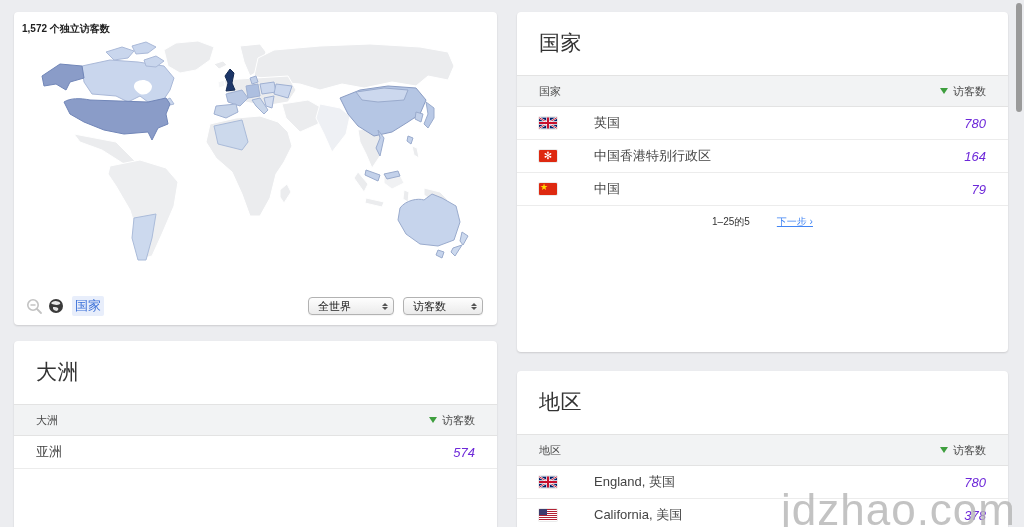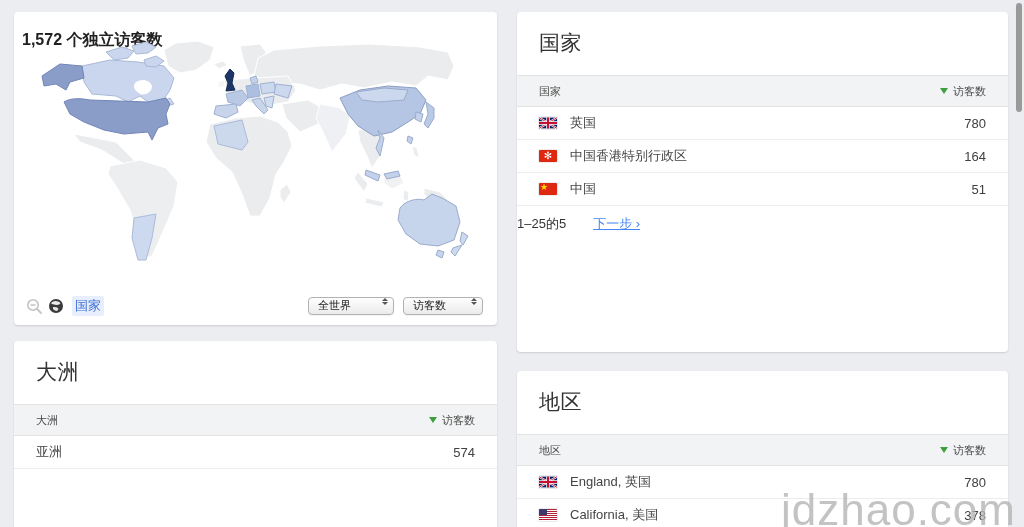--- a/index.html
+++ b/index.html
@@ -43,58 +43,58 @@
     width:0; height:0; display:inline-block;
     border-left:4px solid transparent;
     border-right:4px solid transparent;
     border-top:6px solid #3e9e3e;
   }
   .row {
     display:flex; align-items:center;
     height:33px;
     padding:0 22px;
     border-bottom:1px solid #ececec;
-    font-size:13px; color:#444;
-  }
-  .row .value { margin-left:auto; color:#404040; }
+    font-size:13px; color:#444;gap:24px;
+  }
+  .row .value { margin-left:auto; color:#6d28d9;font-style:italic; }
   .flag {
     width:18px; height:12px; margin-right:13px; flex:0 0 18px;
     position:relative; overflow:hidden; border-radius:1px;
     box-shadow:0 0 0 1px rgba(0,0,0,.08);
   }
   .flag svg { display:block; width:100%; height:100%; }
   .flag-us { background:repeating-linear-gradient(#b22234 0 1px,#fff 1px 2px); }
   .flag-us .canton { position:absolute; left:0; top:0; width:8px; height:6px; background:#3c3b6e; }
   .flag-hk { background:#de2910; display:flex; align-items:center; justify-content:center; }
   .flag-hk .bauhinia { color:#fff; font-size:10px; line-height:10px; }
   .flag-cn { background:#de2910; }
   .flag-cn .star { position:absolute; left:1px; top:-2px; color:#ffde00; font-size:9px; line-height:12px; }
   .flag-de { background:linear-gradient(#000 0 33%, #dd0000 33% 66%, #ffce00 66% 100%); }
 
   .pagination {
-    display:flex; align-items:center;
-    margin-top:9px; font-size:13px; color:#333;
+    display:flex; justify-content:center; align-items:center;
+    margin-top:9px; font-size:10px; color:#333;
   }
   .pagination a { color:#4285f4; text-decoration:underline; margin-left:27px; cursor:pointer; }
 
   
-  #map-title { font-size:16px; font-weight:700; color:#212121; padding:18px 0 0 8px; }
+  #map-title { font-size:10px; font-weight:700; color:#212121; padding:10px 0 0 8px; }
   #world-map { position:absolute; left:6px; top:28px; }
   .map-footer {
     position:absolute; left:12px; right:14px; bottom:9px;
     display:flex; align-items:center; height:20px;
   }
   .map-footer .icon-btn { display:flex; align-items:center; margin-right:5px; cursor:pointer; }
   .map-link {
     font-size:13px; color:#3a6fd8; margin-left:3px;
     background:#e8eefb; padding:1px 3px; border-radius:2px; cursor:pointer;
   }
   .selects { margin-left:auto; display:flex; }
   .select {
-    height:18px; display:flex; align-items:flex-start;
+    height:18px; display:flex; align-items:center;
     border:1px solid #b2b2b2; border-radius:4px;
     background:linear-gradient(#fefefe,#ebebeb);
     font-size:11px; color:#222;
     padding:0 5px 0 9px; margin-left:9px;
     box-shadow:0 1px 1px rgba(0,0,0,.05);
     cursor:pointer;
   }
   .select.w1 { width:86px; }
   .select.w2 { width:80px; }
   .select .arrows { margin-left:auto; display:flex; flex-direction:column; gap:1px; padding-left:6px; }
@@ -250,21 +250,21 @@
         <span class="bauhinia">✻</span>
       </span>
     <span>中国香港特别行政区</span>
     <span class="value">164</span>
   </div>
   <div class="row">
     <span class="flag flag-cn">
         <span class="star">★</span>
       </span>
     <span>中国</span>
-    <span class="value">51</span>
+    <span class="value">79</span>
   </div>
 
   <div class="pagination">
     <span>1–25的5</span>
     <a>下一步 ›</a>
   </div>
 </div>
 
 <div class="panel" id="continents-panel">
   <div class="panel-title">大洲</div>

